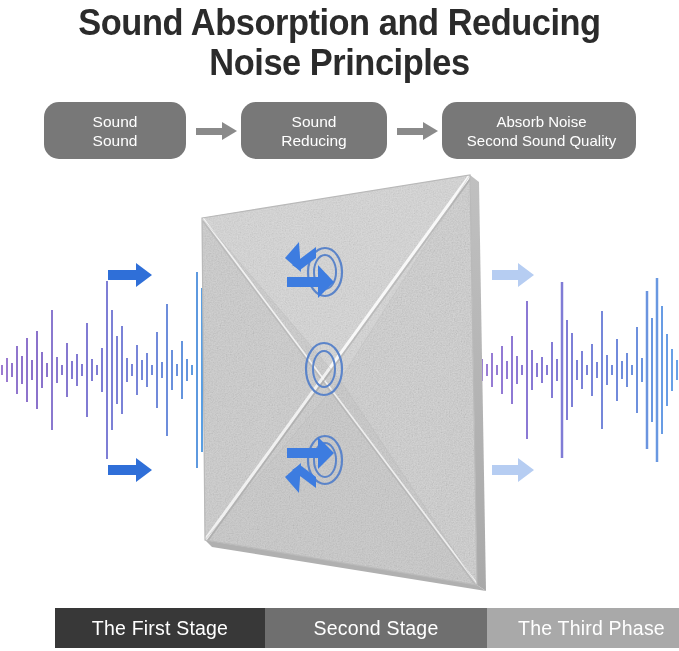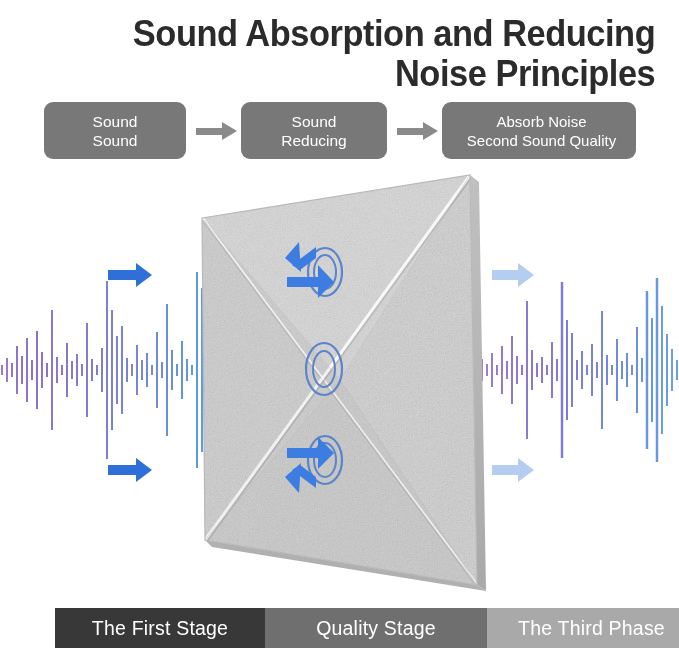--- a/index.html
+++ b/index.html
@@ -13,24 +13,24 @@
     position: relative;
     overflow: hidden;
     font-family: "Liberation Sans", sans-serif;
     -webkit-font-smoothing: antialiased;
   }
 
   
   #title-block {
     position: absolute;
     left: 0;
-    top: 11px;
+    top: 0;
     width: 679px;
     height: 86px;
-    text-align: right;
+    text-align: center;
   }
   .title-line {
     font-family: "Liberation Sans Narrow", "Liberation Sans", sans-serif;
     font-weight: bold;
     font-size: 37px;
     line-height: 40px;
     letter-spacing: -0.5px;
     color: #2b2b2b;
     transform: scaleX(0.93);
     white-space: nowrap;
@@ -42,21 +42,21 @@
     position: absolute;
     left: 44px;
     top: 101px;
     width: 592px;
     height: 59px;
     display: flex;
     align-items: center;
   }
   .flow-box {
     background: #787878;
-    border-radius: 9px;
+    border-radius: 15px;
     color: #ffffff;
     display: flex;
     align-items: center;
     justify-content: center;
     flex-direction: column;
     height: 57px;
     font-size: 15.5px;
     line-height: 19px;
     text-align: center;
     box-sizing: border-box;
@@ -366,15 +366,15 @@
   </g>
   <g>
     <path d="M492,305 L518,305 L518,298 L534,310 L518,322 L518,315 L492,315 Z" fill="#b6cdf2"></path>
   </g>
 
 </svg>
 </div>
 
 <div id="stage-bar">
   <div class="stage-seg" id="stage-seg-1">The First Stage</div>
-  <div class="stage-seg" id="stage-seg-2">Quality Stage</div>
+  <div class="stage-seg" id="stage-seg-2">Second Stage</div>
   <div class="stage-seg" id="stage-seg-3">The Third Phase</div>
 </div>
 
 </body></html>

